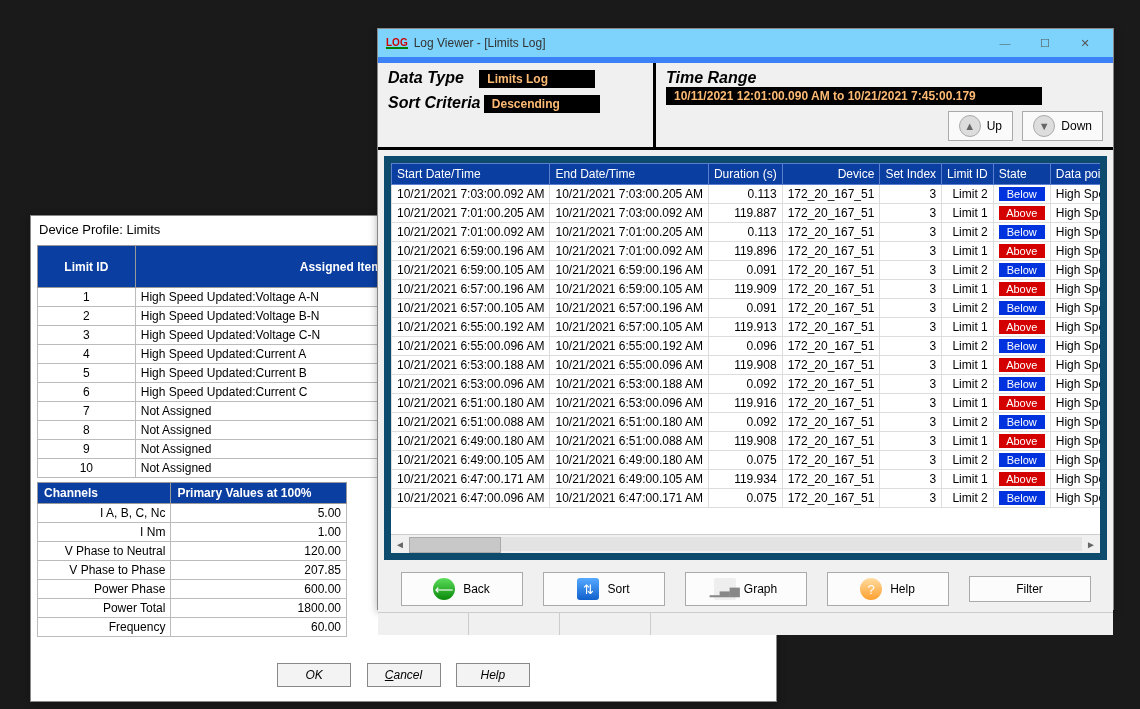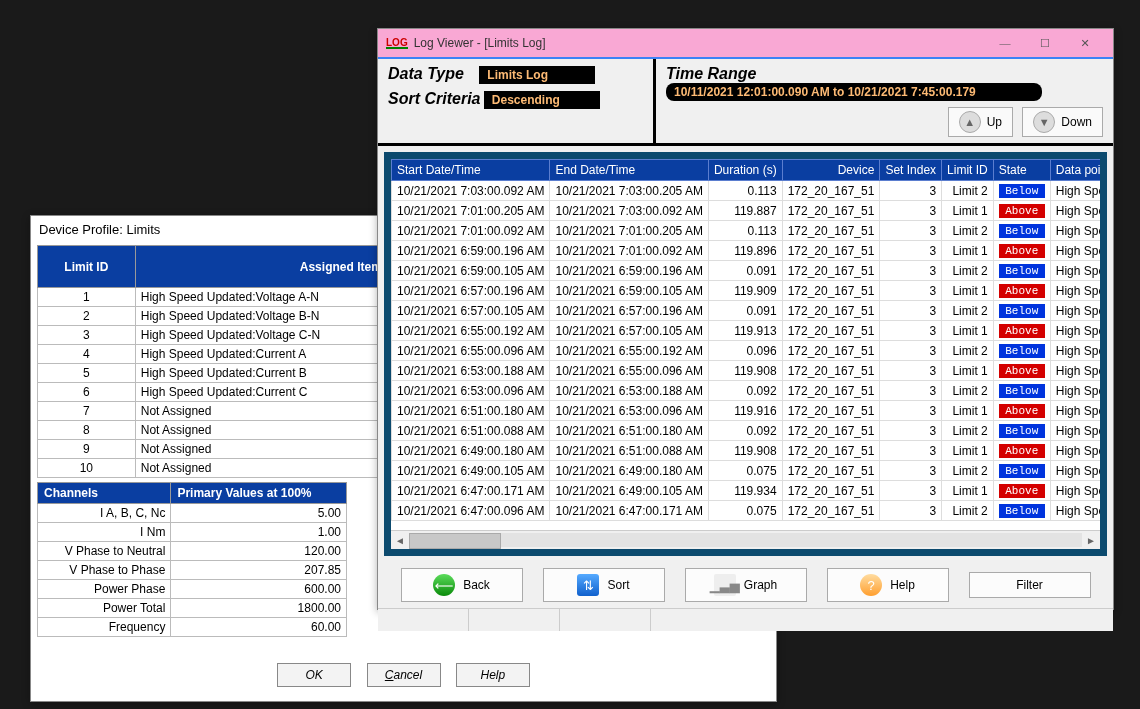--- a/index.html
+++ b/index.html
@@ -80,24 +80,24 @@
     width: 735px;
     height: 580px;
     z-index: 2;
     background: #f0f0f0;
   }
   .titlebar {
     height: 28px;
     display: flex;
     align-items: center;
     padding: 0 8px;
-    background: #f9a8d4;
+    background: #7dd3fc;
     font-size: 12px;
     color: #333;
-    border-bottom: 2px solid #3b82f6;
+    border-bottom: 6px solid #3b82f6;
   }
   .titlebar .app-icon { color: #c00; font-weight: bold; font-size:10px; margin-right:6px; border-bottom:2px solid green; line-height:9px;}
   .titlebar .spacer { flex:1; }
   .titlebar .wc { width:40px; text-align:center; font-family:"Segoe UI Symbol"; font-size:11px; color:#555; cursor:pointer;}
   .menubar {
     padding: 3px 10px;
     font-size: 12px;
     color: #333;
     background:#fff;
     border-bottom: 2px solid #000;
@@ -115,21 +115,21 @@
   .topstrip .label { font-weight: bold; font-size:16px; display:inline-block; min-width:88px;font-style:italic;}
   .blackfield {
     display:inline-block;
     background:#000;
     color:#fdba74;
     font-weight:bold;
     padding:2px 8px;
     font-size:12px;
     min-width:100px;
   }
-  .timerange { min-width:360px;border-radius:8px; }
+  .timerange { min-width:360px; }
   .navbtn {
     display:inline-flex; align-items:center; gap:6px;
     background:#fafafa; border:1px solid #aaa; padding:3px 10px; margin-left:6px;
     cursor:pointer;
   }
   .navbtn .circle { width:20px;height:20px;border-radius:50%;background:#ddd;border:1px solid #aaa;display:inline-flex;align-items:center;justify-content:center;font-size:11px;color:#666;}
   .loggrid-wrap {
     background:#fff;
     margin:6px;
     border:7px solid #0c4a6e;
@@ -156,21 +156,20 @@
     background:#fff;
   }
   .loggrid td.r{text-align:right;}
   .state {
     display:inline-block;
     color:#fff;
     padding:1px 4px;
     font-size:11px;
     width:38px;
     text-align:center;
-    font-family:Liberation Mono, monospace;
   }
   .state.Below{ background:#0033dd;}
   .state.Above{ background:#d40000;}
   .hscroll {
     position:absolute; bottom:0; left:0; right:0;
     height:18px; background:#f0f0f0;border-top:1px solid #ccc;
     display:flex; align-items:center;
   }
   .hscroll .arrow{width:18px;text-align:center;color:#666;font-size:10px;cursor:pointer;}
   .hscroll .track{flex:1;background:#e3e3e3;height:14px;position:relative;}

